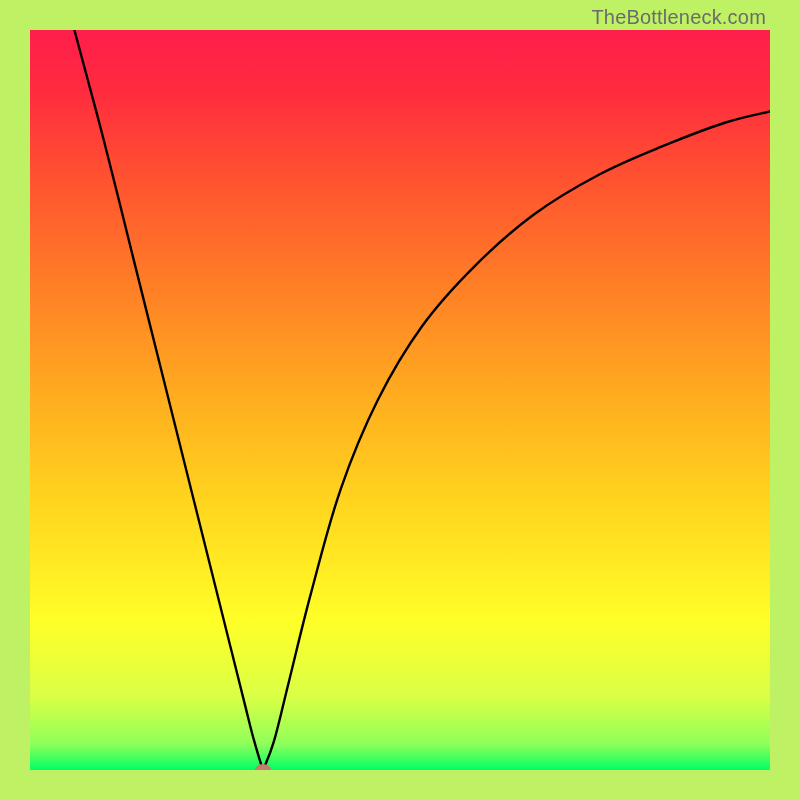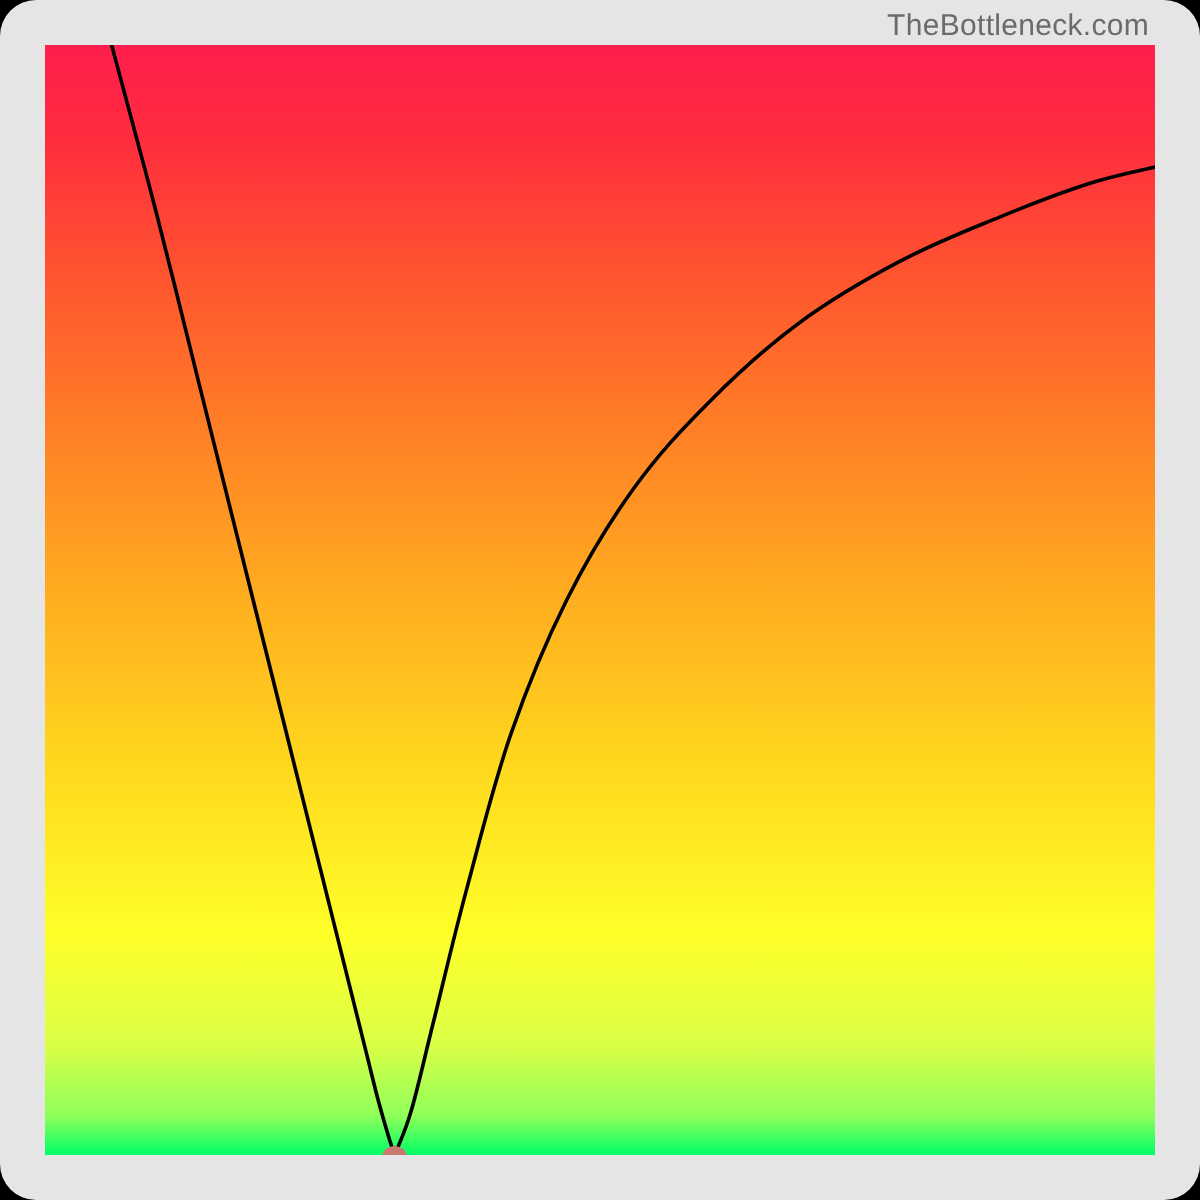--- a/index.html
+++ b/index.html
@@ -8,22 +8,21 @@
     width: 800px;
     height: 800px;
     overflow: hidden;
     background: #000;
     font-family: Arial, Helvetica, sans-serif;
   }
   .frame {
     position: relative;
     width: 800px;
     height: 800px;
-    background: #e5e5e5;
-    border-radius: 24px;
+    background: #bef264;
   }
   .plot-area {
     position: absolute;
     left: 30px;
     top: 30px;
     width: 740px;
     height: 740px;
     overflow: hidden;
   }
   .gradient-bg {

